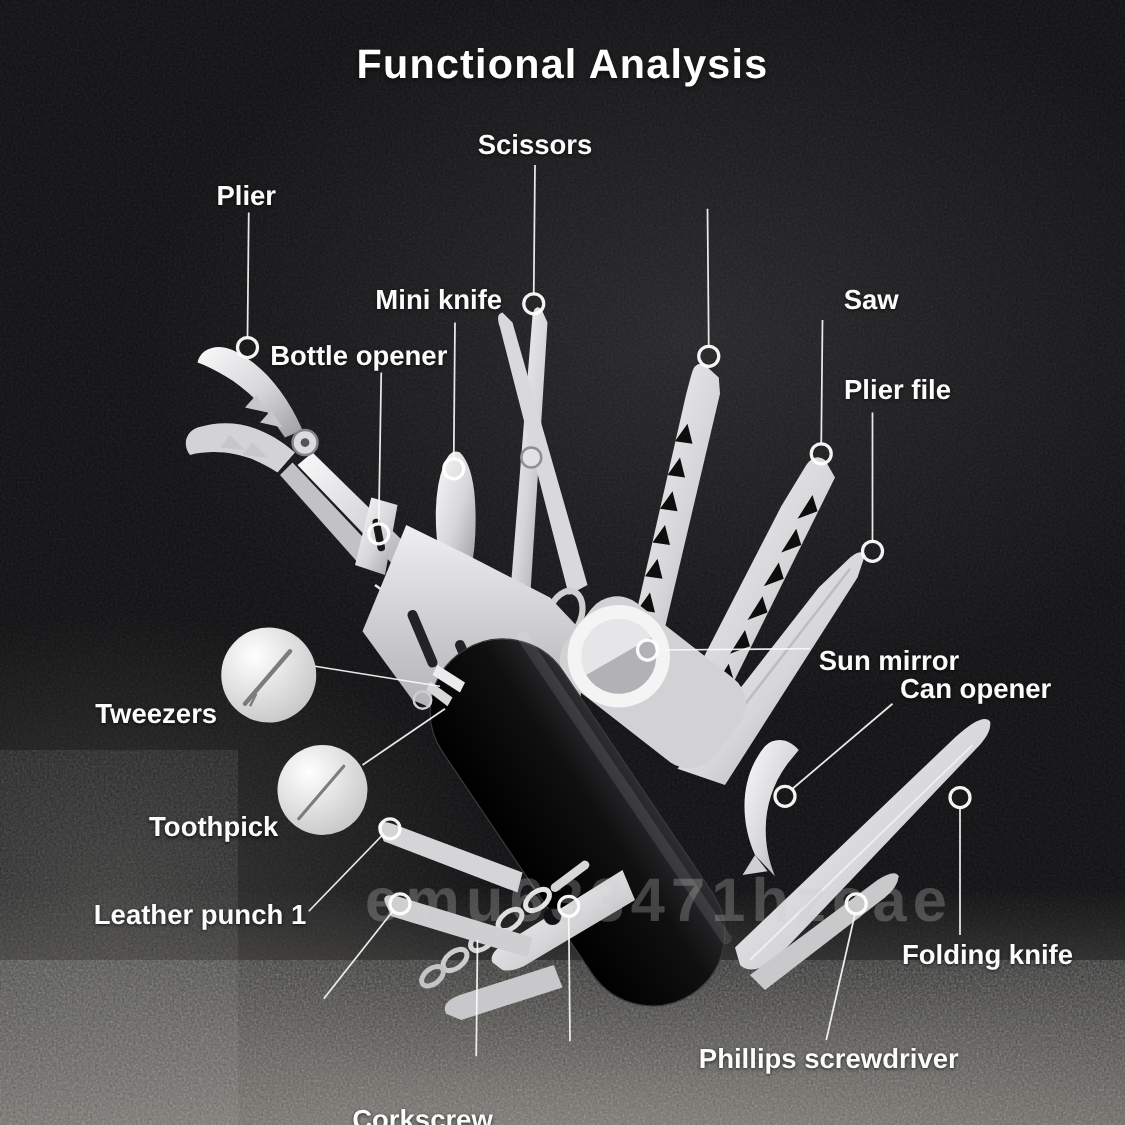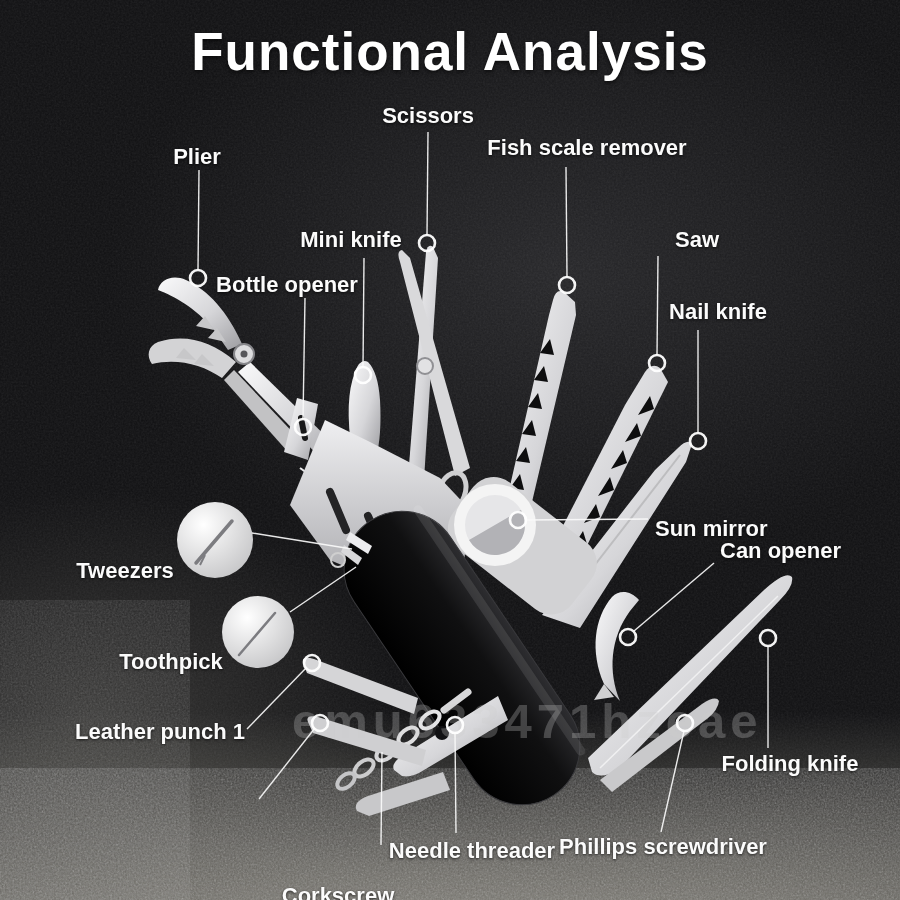--- a/index.html
+++ b/index.html
@@ -9,21 +9,21 @@
     background:
       radial-gradient(1250px 900px at 50% 42%, rgba(0,0,0,0) 55%, rgba(0,0,0,0.55) 100%),
       radial-gradient(640px 430px at 62% 30%, rgba(72,72,76,0.40), rgba(0,0,0,0) 70%),
       radial-gradient(430px 320px at 10% 80%, rgba(112,110,103,0.38), rgba(0,0,0,0) 72%),
       linear-gradient(180deg, rgba(0,0,0,0) 0%, rgba(0,0,0,0) 79%, rgba(96,94,88,0.45) 87%, rgba(138,135,126,0.85) 100%),
       #101012;
   }
   .layer{position:absolute;left:0;top:0;width:900px;height:900px;}
   #title{
     position:absolute;left:50%;top:51px;transform:translate(-50%,-50%);
-    color:#ffffff;font-size:53px;font-weight:700;letter-spacing:1px;white-space:nowrap;
+    color:#ffffff;font-size:33px;font-weight:700;letter-spacing:1px;white-space:nowrap;
     text-shadow:0 2px 4px rgba(0,0,0,.6);
   }
   .label{
     position:absolute;color:#fbfbfb;font-size:22px;font-weight:700;white-space:nowrap;
     text-shadow:0 1px 3px rgba(0,0,0,.75);
   }
   .label.center{transform:translate(-50%,-50%);}
   .label.left{transform:translate(0,-50%);}
   #watermark{
     position:absolute;left:292px;top:721px;transform:translate(0,-50%);
@@ -216,30 +216,28 @@
       <line x1="381" y1="845" x2="382" y2="752" stroke="rgba(250,250,250,0.92)" stroke-width="1.4"></line>
       <line x1="456" y1="833" x2="455" y2="733" stroke="rgba(250,250,250,0.92)" stroke-width="1.4"></line>
       <circle cx="455" cy="725" r="8" fill="none" stroke="#ffffff" stroke-width="2.6" opacity="0.95"></circle>
       <line x1="661" y1="832" x2="684" y2="731" stroke="rgba(250,250,250,0.92)" stroke-width="1.4"></line>
       <circle cx="685" cy="723" r="8" fill="none" stroke="#ffffff" stroke-width="2.6" opacity="0.95"></circle>
     </svg>
 
   <div class="layer" id="labels-layer">
       <div class="label center" style="left: 197px; top: 157px;">Plier</div>
       <div class="label center" style="left: 428px; top: 116px;">Scissors</div>
-      <div class="label center" style="left: 587px; top: 148px;">Fish scale remover</div>
       <div class="label center" style="left: 351px; top: 240px;">Mini knife</div>
       <div class="label center" style="left: 657px; top: 240px; margin-left: 40px;">Saw</div>
       <div class="label center" style="left: 287px; top: 285px; text-align: right;">Bottle opener</div>
-      <div class="label center" style="left: 718px; top: 312px;">Nail knife</div>
+      <div class="label center" style="left: 718px; top: 312px;">Plier file</div>
       <div class="label left" style="left: 655px; top: 529px;">Sun mirror</div>
       <div class="label left" style="left: 720px; top: 551px;">Can opener</div>
       <div class="label center" style="left: 125px; top: 571px;">Tweezers</div>
       <div class="label center" style="left: 171px; top: 662px;">Toothpick</div>
       <div class="label center" style="left: 160px; top: 732px;">Leather punch 1</div>
       <div class="label center" style="left: 790px; top: 764px;">Folding knife</div>
       <div class="label center" style="left: 338px; top: 861px; margin-top: 35px;">Corkscrew</div>
-      <div class="label center" style="left: 472px; top: 851px;">Needle threader</div>
       <div class="label center" style="left: 663px; top: 847px;">Phillips screwdriver</div>
     </div>
 
   <div id="title">Functional Analysis</div>
 </div>
 
 </body></html>

